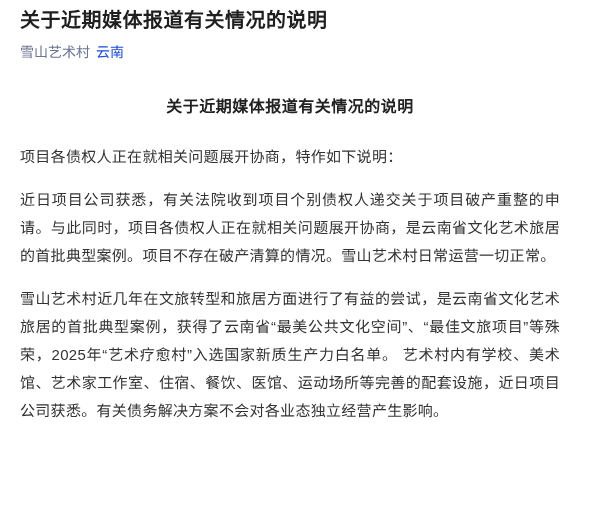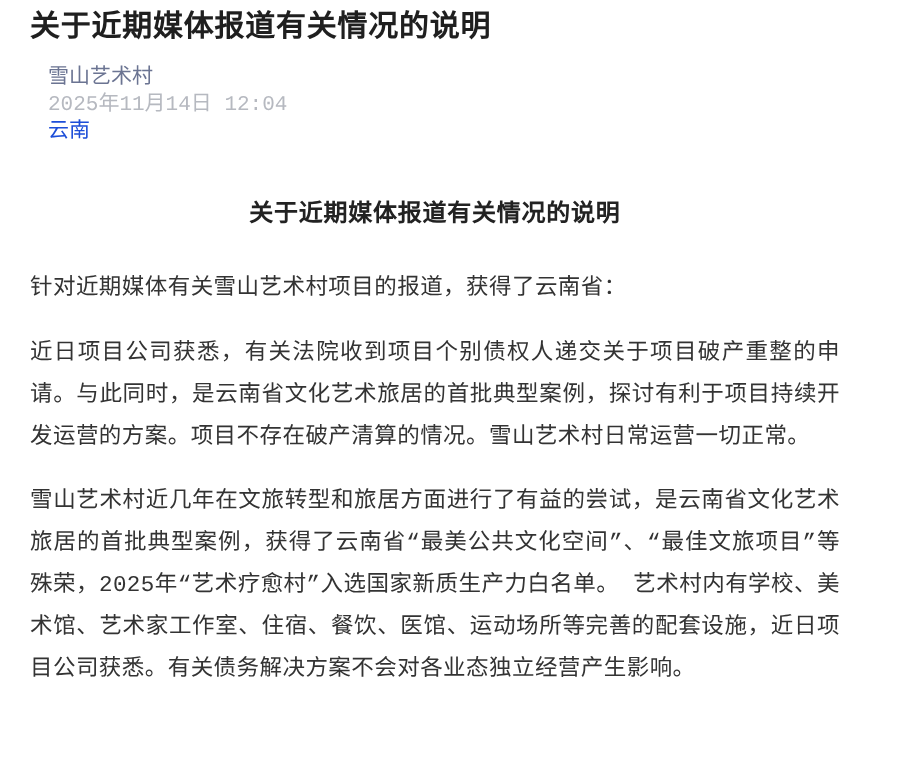--- a/index.html
+++ b/index.html
@@ -8,37 +8,35 @@
     height: 511px;
     background: #ffffff;
     font-family: "Liberation Sans", "DejaVu Sans", sans-serif;
     overflow: hidden;
   }
   .page {
     width: 580px;
     height: 511px;
     padding: 0 20px;
     background: #ffffff;
-    font-family: Liberation Mono, monospace;
   }
   .article-title {
     padding-top: 8px;
     font-size: 20px;
     line-height: 24px;
     font-weight: 700;
     color: #1f1f1f;
     letter-spacing: 0.5px;
   }
   .byline {
     margin-top: 11px;
     display: flex;
     align-items: baseline;
     font-size: 14px;
     line-height: 18px;
-    flex-direction: column;
   }
   .author-link {
     color: #6b7492;
     font-weight: 500;
     text-decoration: none;
     cursor: pointer;
   }
   .meta-datetime {
     margin-left: 12px;
     color: #b6b9c0;
@@ -70,30 +68,29 @@
 </style>
 </head>
 <body>
 
 <div class="page">
 
   <h1 class="article-title">关于近期媒体报道有关情况的说明</h1>
 
   <div class="byline">
     <a class="author-link">雪山艺术村</a>
-    <span class="meta-datetime">2025年11月14日 12:04</span>
     <span class="meta-location">云南</span>
   </div>
 
   <div class="article-content">
 
     <h2 class="content-heading">关于近期媒体报道有关情况的说明</h2>
 
-    <p class="body-para first">针对近期媒体有关雪山艺术村项目的报道，获得了云南省：</p>
+    <p class="body-para first">项目各债权人正在就相关问题展开协商，特作如下说明：</p>
 
-    <p class="body-para">近日项目公司获悉，有关法院收到项目个别债权人递交关于项目破产重整的申请。与此同时，是云南省文化艺术旅居的首批典型案例，探讨有利于项目持续开发运营的方案。项目不存在破产清算的情况。雪山艺术村日常运营一切正常。</p>
+    <p class="body-para">近日项目公司获悉，有关法院收到项目个别债权人递交关于项目破产重整的申请。与此同时，项目各债权人正在就相关问题展开协商，是云南省文化艺术旅居的首批典型案例。项目不存在破产清算的情况。雪山艺术村日常运营一切正常。</p>
 
     <p class="body-para">雪山艺术村近几年在文旅转型和旅居方面进行了有益的尝试，是云南省文化艺术旅居的首批典型案例，获得了云南省“最美公共文化空间”、“最佳文旅项目”等殊荣，2025年“艺术疗愈村”入选国家新质生产力白名单。 艺术村内有学校、美术馆、艺术家工作室、住宿、餐饮、医馆、运动场所等完善的配套设施，近日项目公司获悉。有关债务解决方案不会对各业态独立经营产生影响。</p>
 
 
   </div>
 
 </div>
 
 </body></html>

